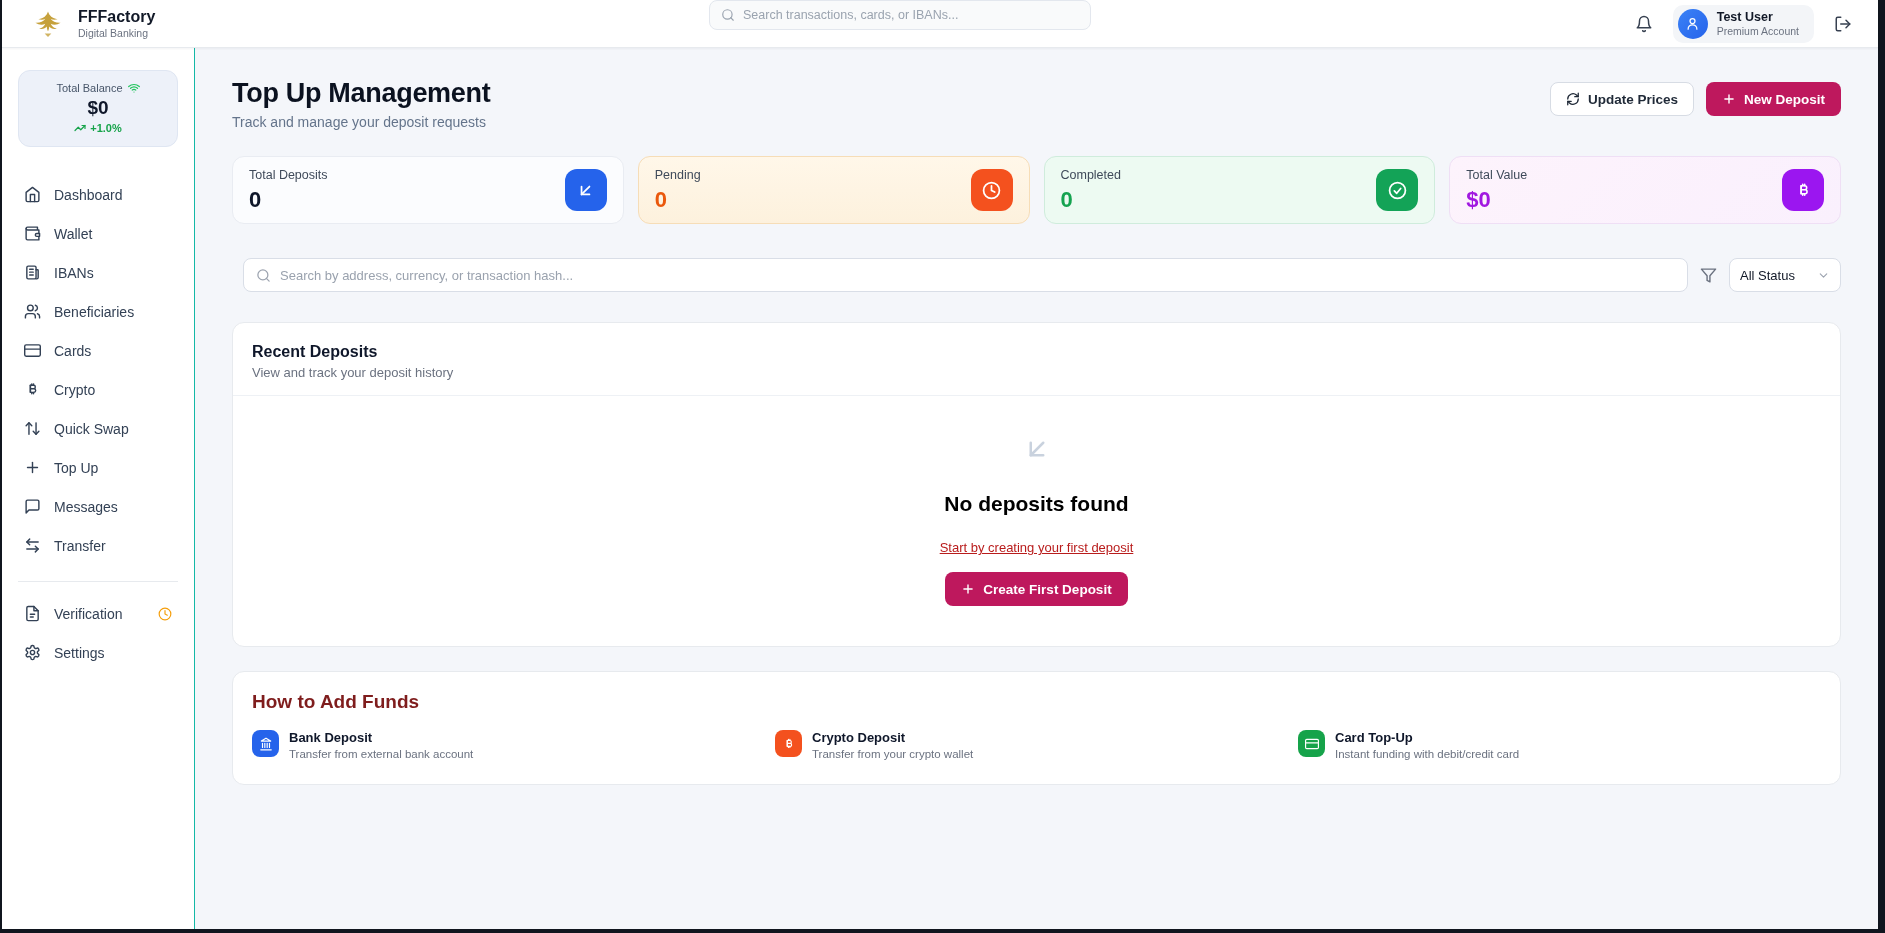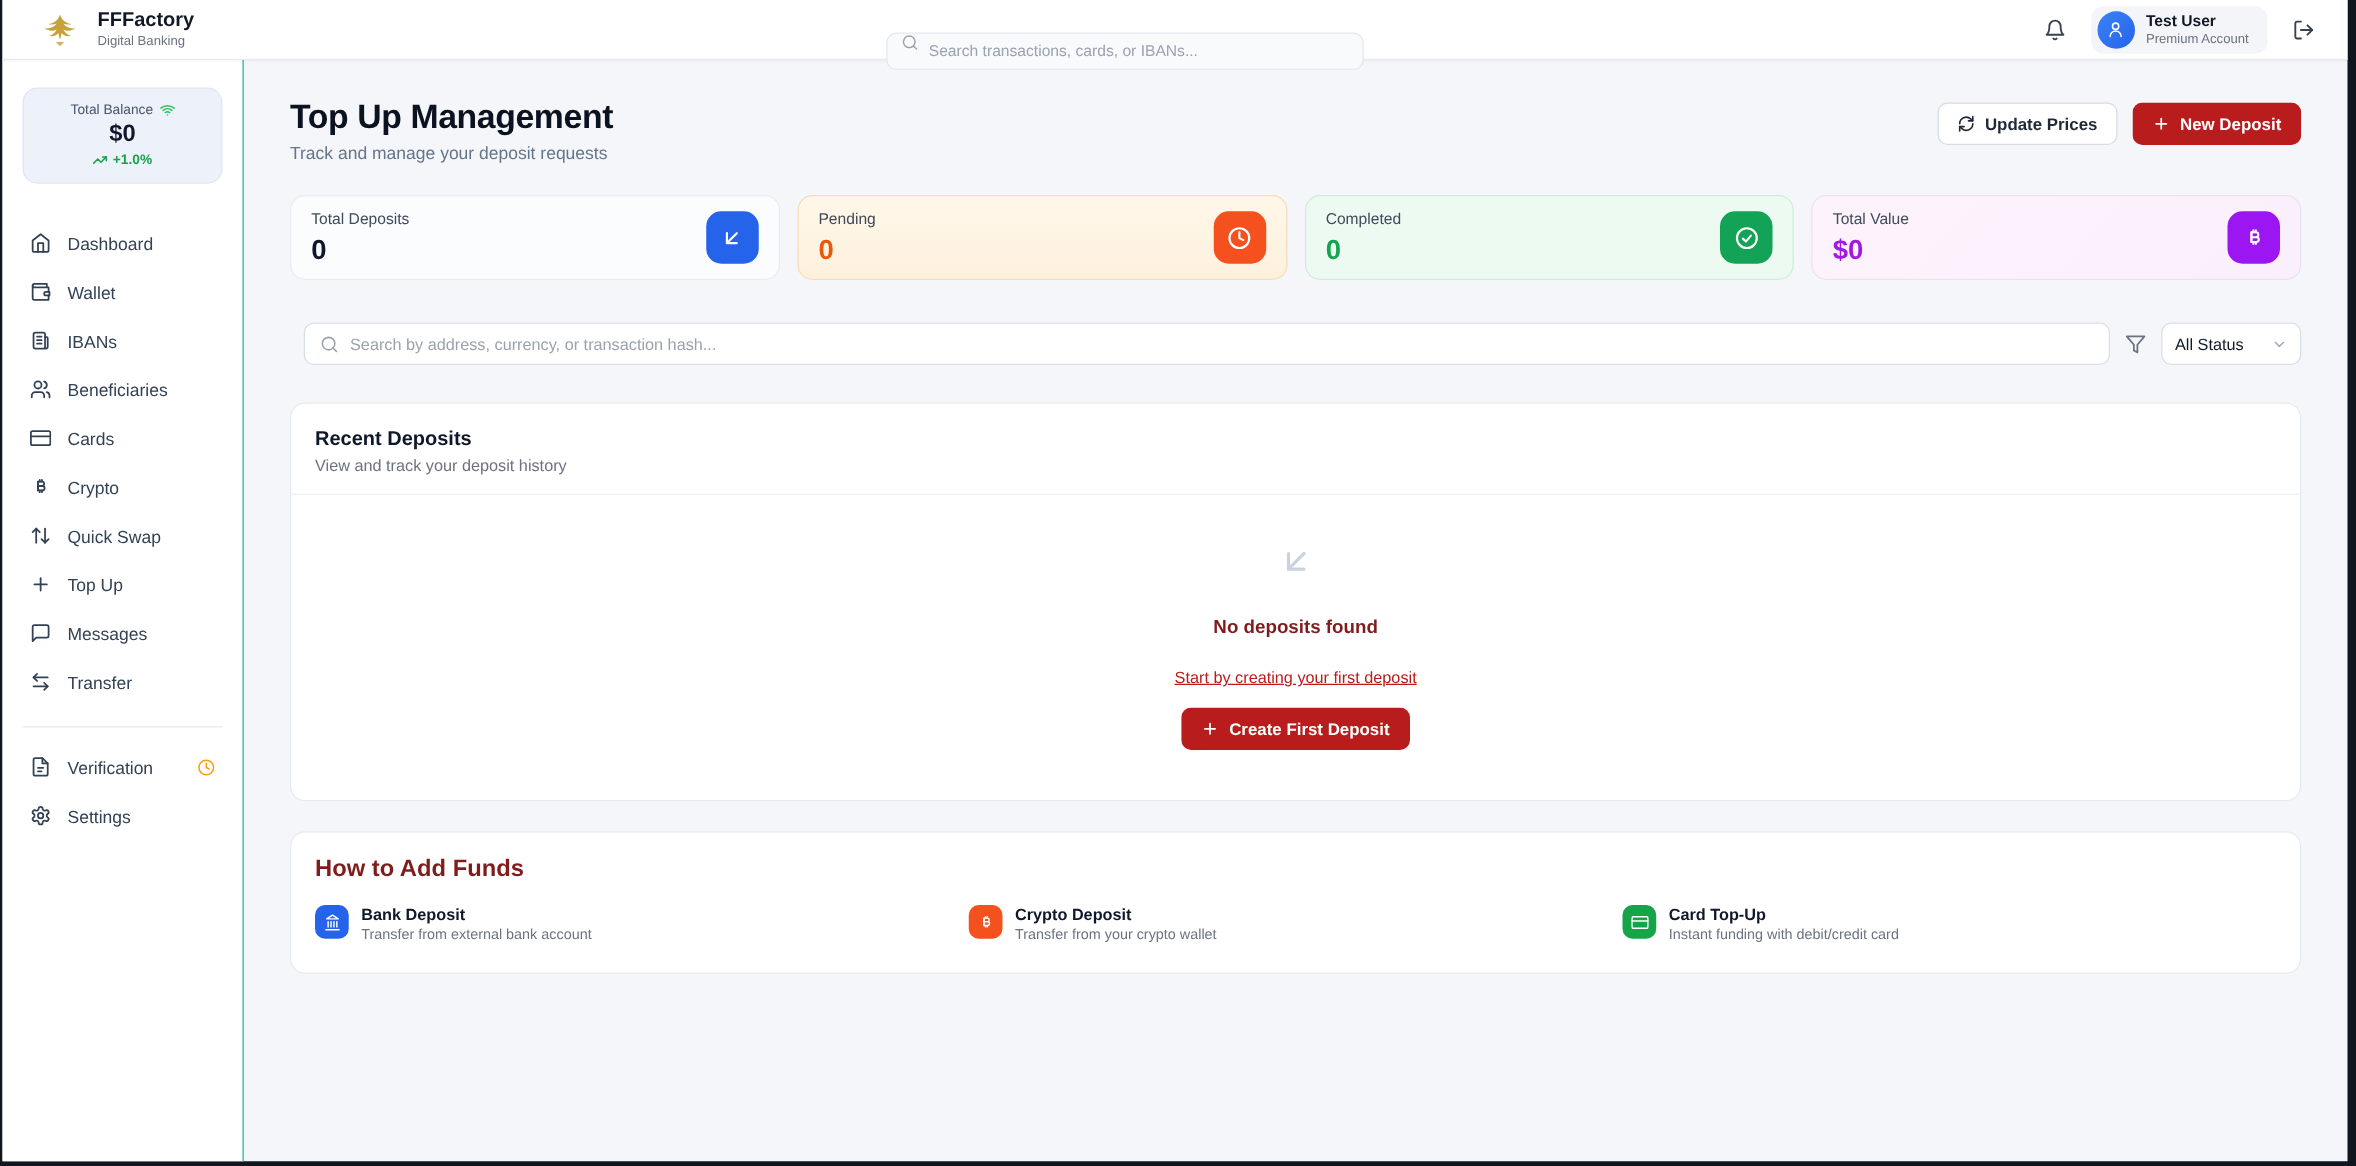--- a/index.html
+++ b/index.html
@@ -9,23 +9,23 @@
     background:#f4f6fa; display:flex; flex-direction:column; }
 
   
   .topbar { height:48px; background:#fff; border-bottom:1px solid #e7eaee;
     display:flex; align-items:center; padding:0 26px; position:relative; flex:0 0 auto;
     box-shadow:0 1px 2px rgba(16,24,40,.05); z-index:5; }
   .brand { display:flex; align-items:center; gap:10px; }
   .brand-logo svg { width:40px; height:34px; display:block; }
   .brand-name { font-size:16px; font-weight:800; color:#111827; line-height:1.15; }
   .brand-tag { font-size:10.5px; color:#6b7280; }
-  .topbar-search { position:absolute; left:707px; top:26px; width:382px; height:30px;
+  .topbar-search { position:absolute; left:707px; top:0; width:382px; height:30px;
     background:#f9fafb; border:1px solid #e3e7ee; border-radius:8px;
-    display:flex; padding:0 11px; gap:8px; color:#9aa3af; }
+    display:flex; align-items:center; padding:0 11px; gap:8px; color:#9aa3af; }
   .topbar-search svg { width:14px; height:14px; flex:0 0 auto; }
   .topbar-search input { flex:1; border:0; outline:0; background:transparent;
     font-size:12.5px; color:#111827; font-family:inherit; }
   .topbar-search input::placeholder { color:#9aa3af; }
   .topbar-right { margin-left:auto; display:flex; align-items:center; gap:20px; }
   .icon-btn { background:none; border:0; cursor:pointer; color:#374151; display:flex; }
   .icon-btn svg { width:18px; height:18px; }
   .user-pill { display:flex; align-items:center; gap:9px; background:#f3f5f8;
     border-radius:10px; padding:4px 15px 4px 5px; cursor:pointer; }
   .avatar { width:30px; height:30px; border-radius:50%;
@@ -60,21 +60,21 @@
   .main { flex:1; padding:30px 37px; overflow:hidden; }
   .page-head { display:flex; align-items:flex-start; justify-content:space-between; }
   .page-title { font-size:27px; font-weight:800; color:#0b1220; letter-spacing:-.3px; }
   .page-sub { font-size:14px; color:#64748b; margin-top:5px; }
   .head-actions { display:flex; gap:12px; margin-top:4px; }
   .btn { display:inline-flex; align-items:center; gap:8px; height:34px; padding:0 15px;
     border-radius:8px; font-size:13.5px; font-weight:600; cursor:pointer;
     font-family:inherit; border:1px solid transparent; }
   .btn svg { width:14px; height:14px; }
   .btn-outline { background:#fff; border-color:#d7dce4; color:#1f2937; }
-  .btn-primary { background:#b91c1c; color:#fff; }
+  .btn-primary { background:#be185d; color:#fff; }
 
   .stats { display:grid; grid-template-columns:repeat(4,1fr); gap:14px; margin-top:26px; }
   .stat-card { border-radius:12px; border:1px solid; height:68px; padding:12px 16px;
     display:flex; align-items:center; justify-content:space-between; }
   .stat-label { font-size:12.5px; color:#3f4a5a; font-weight:500; }
   .stat-value { font-size:22px; font-weight:800; margin-top:5px; }
   .stat-icon { width:42px; height:42px; border-radius:12px; color:#fff;
     display:flex; align-items:center; justify-content:center; }
   .stat-icon svg { width:19px; height:19px; }
   .s1 { background:#fbfcfe; border-color:#e9ecf2; }
@@ -100,21 +100,21 @@
     padding:0 10px; font-size:13px; color:#111827; cursor:pointer; }
   .status-select svg { width:13px; height:13px; color:#9ca3af; }
 
   .panel { background:#fff; border:1px solid #e7eaee; border-radius:12px; margin-top:30px; }
   .panel-head { padding:20px 19px 15px; border-bottom:1px solid #eef1f5; }
   .panel-title { font-size:16px; font-weight:700; color:#0f172a; }
   .panel-sub { font-size:13px; color:#6b7280; margin-top:4px; }
   .empty { display:flex; flex-direction:column; align-items:center; padding:38px 0 40px; }
   .empty-icon { color:#c9d2de; }
   .empty-icon svg { width:30px; height:30px; }
-  .empty-title { font-size:15px; font-weight:700; color:#7f1d1d; margin-top:24px; }
+  .empty-title { font-size:21px; font-weight:700; color:#000000; margin-top:24px; }
   .empty-sub { font-size:13px; color:#b91c1c; margin-top:24px;text-decoration:underline; }
   .empty .btn { margin-top:17px; }
 
   .howto { background:#fff; border:1px solid #e7eaee; border-radius:12px;
     margin-top:24px; padding:19px 19px 24px; }
   .howto-title { font-size:19px; font-weight:700; color:#7f1d1d; }
   .methods { display:grid; grid-template-columns:1fr 1fr 1fr; margin-top:17px; }
   .method { display:flex; align-items:flex-start; gap:10px; cursor:pointer; }
   .m-icon { width:27px; height:27px; border-radius:8px; color:#fff; flex:0 0 auto;
     display:flex; align-items:center; justify-content:center; }

